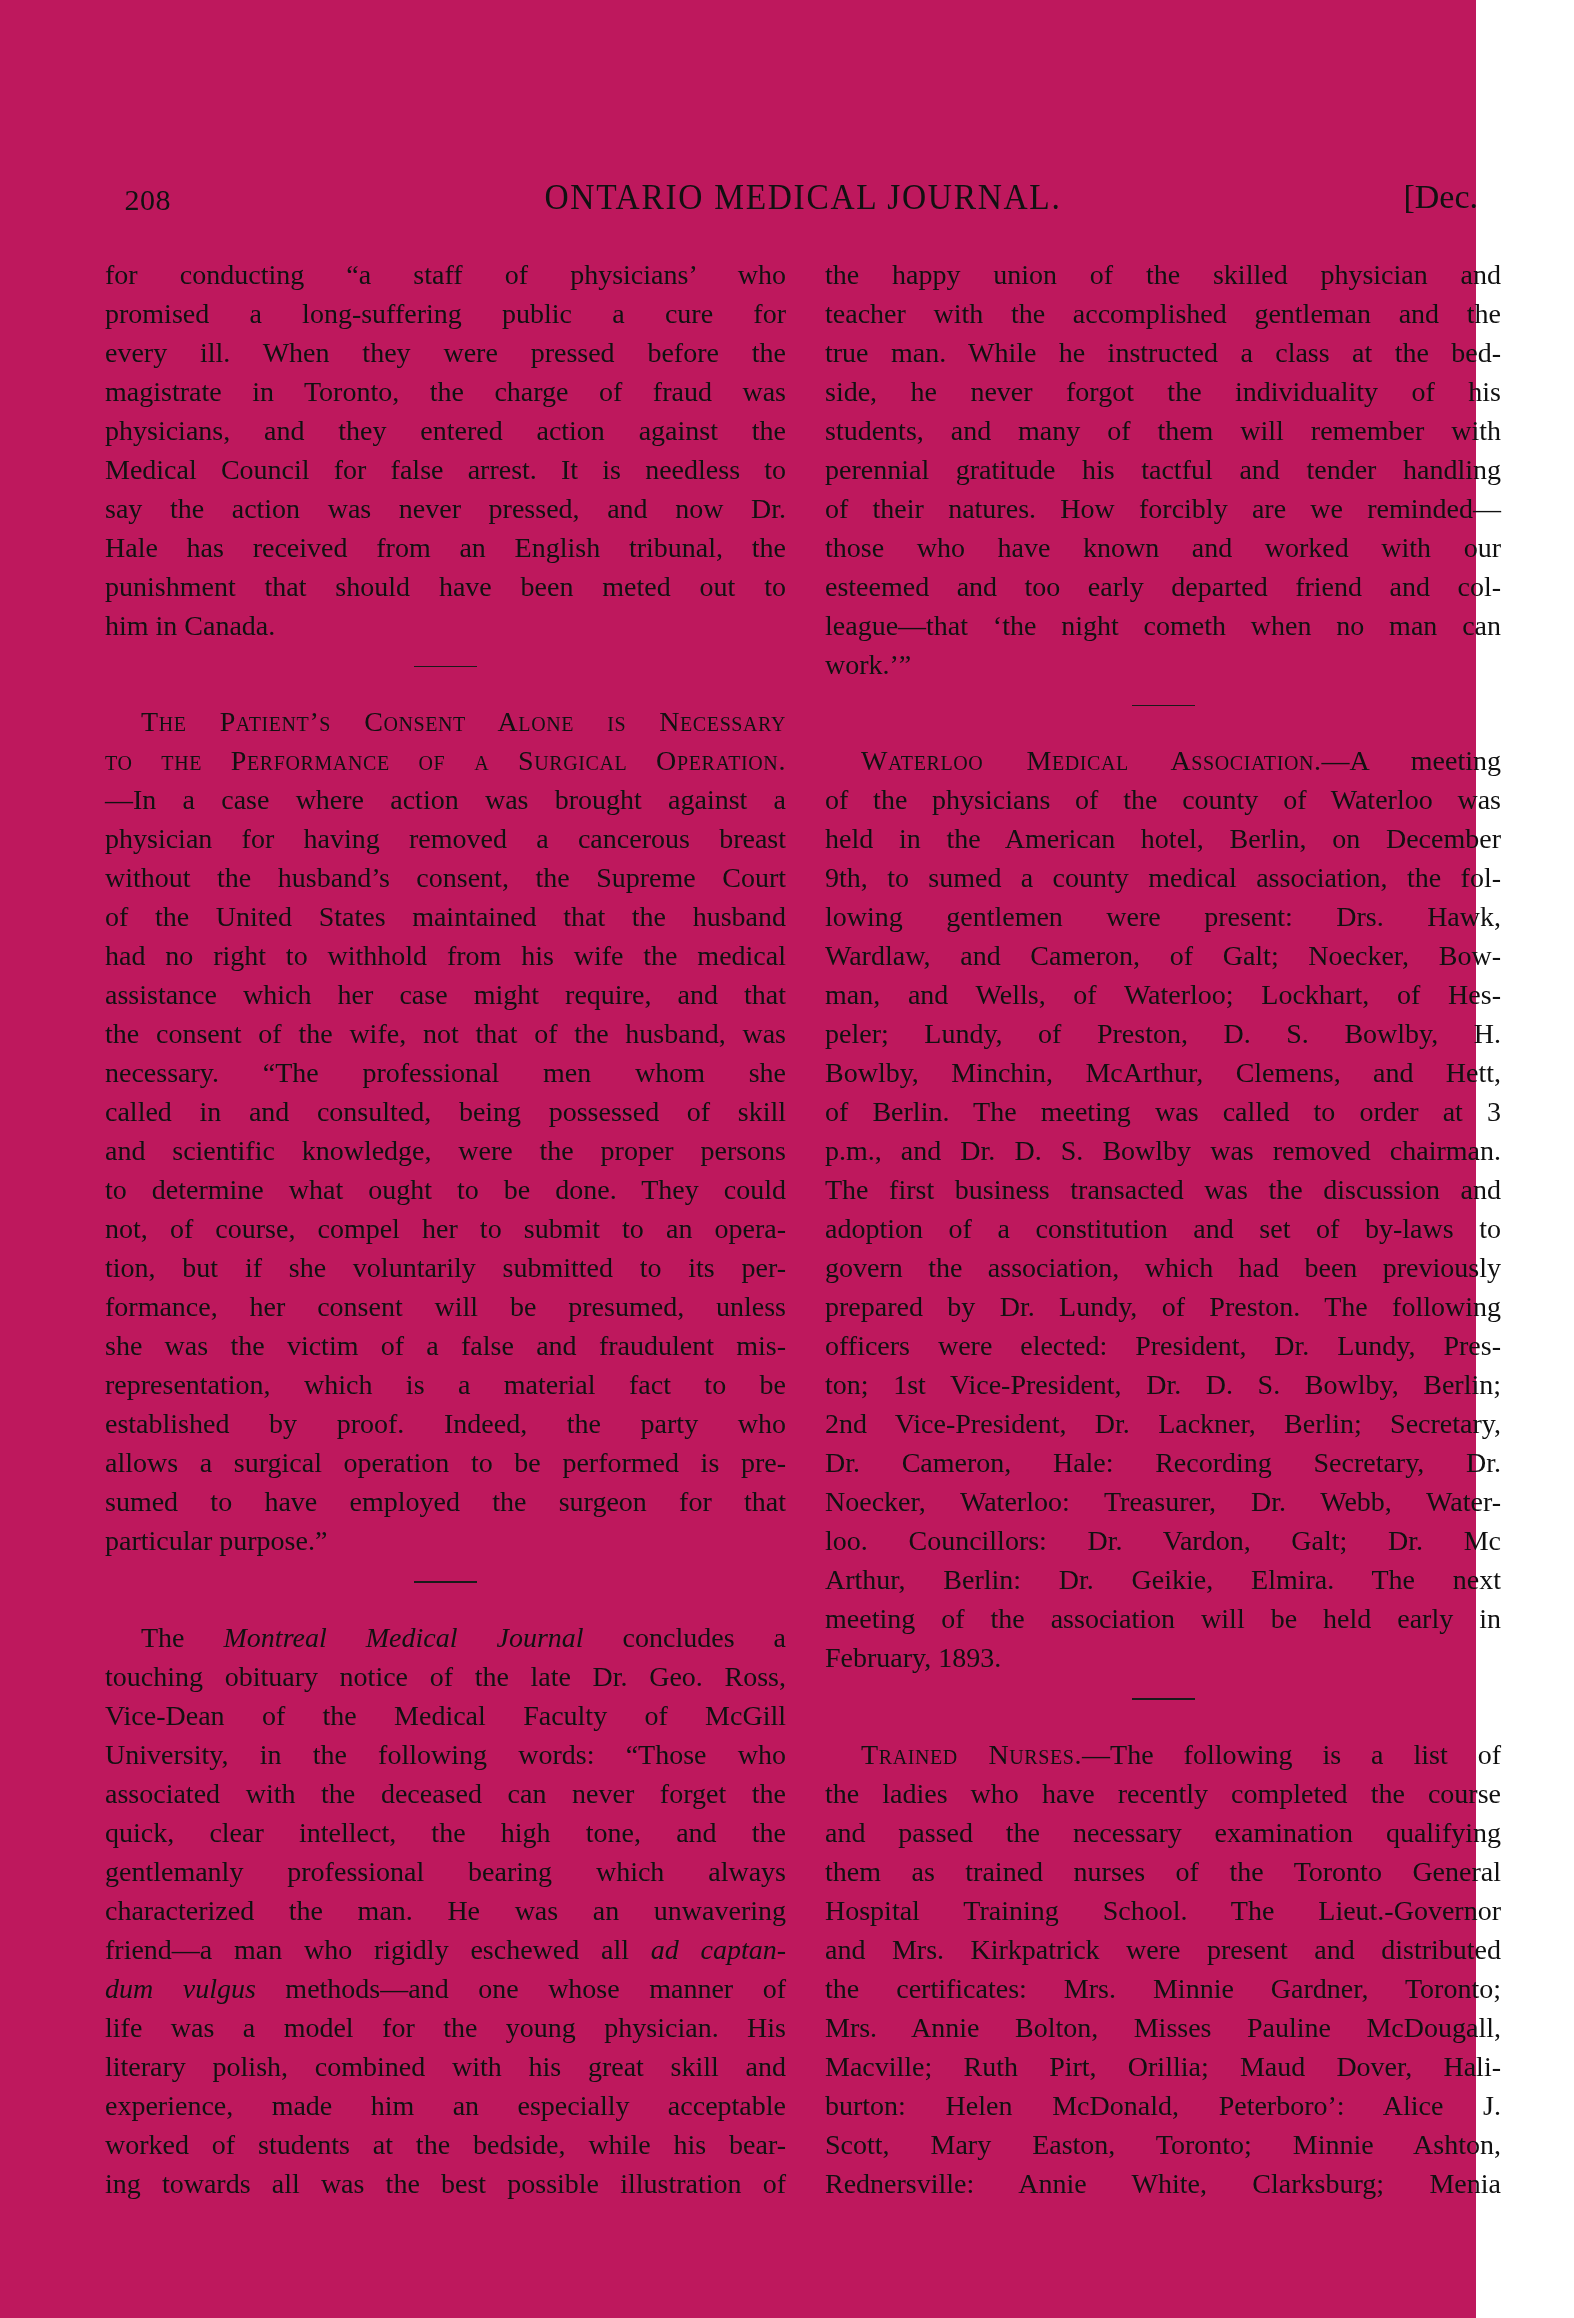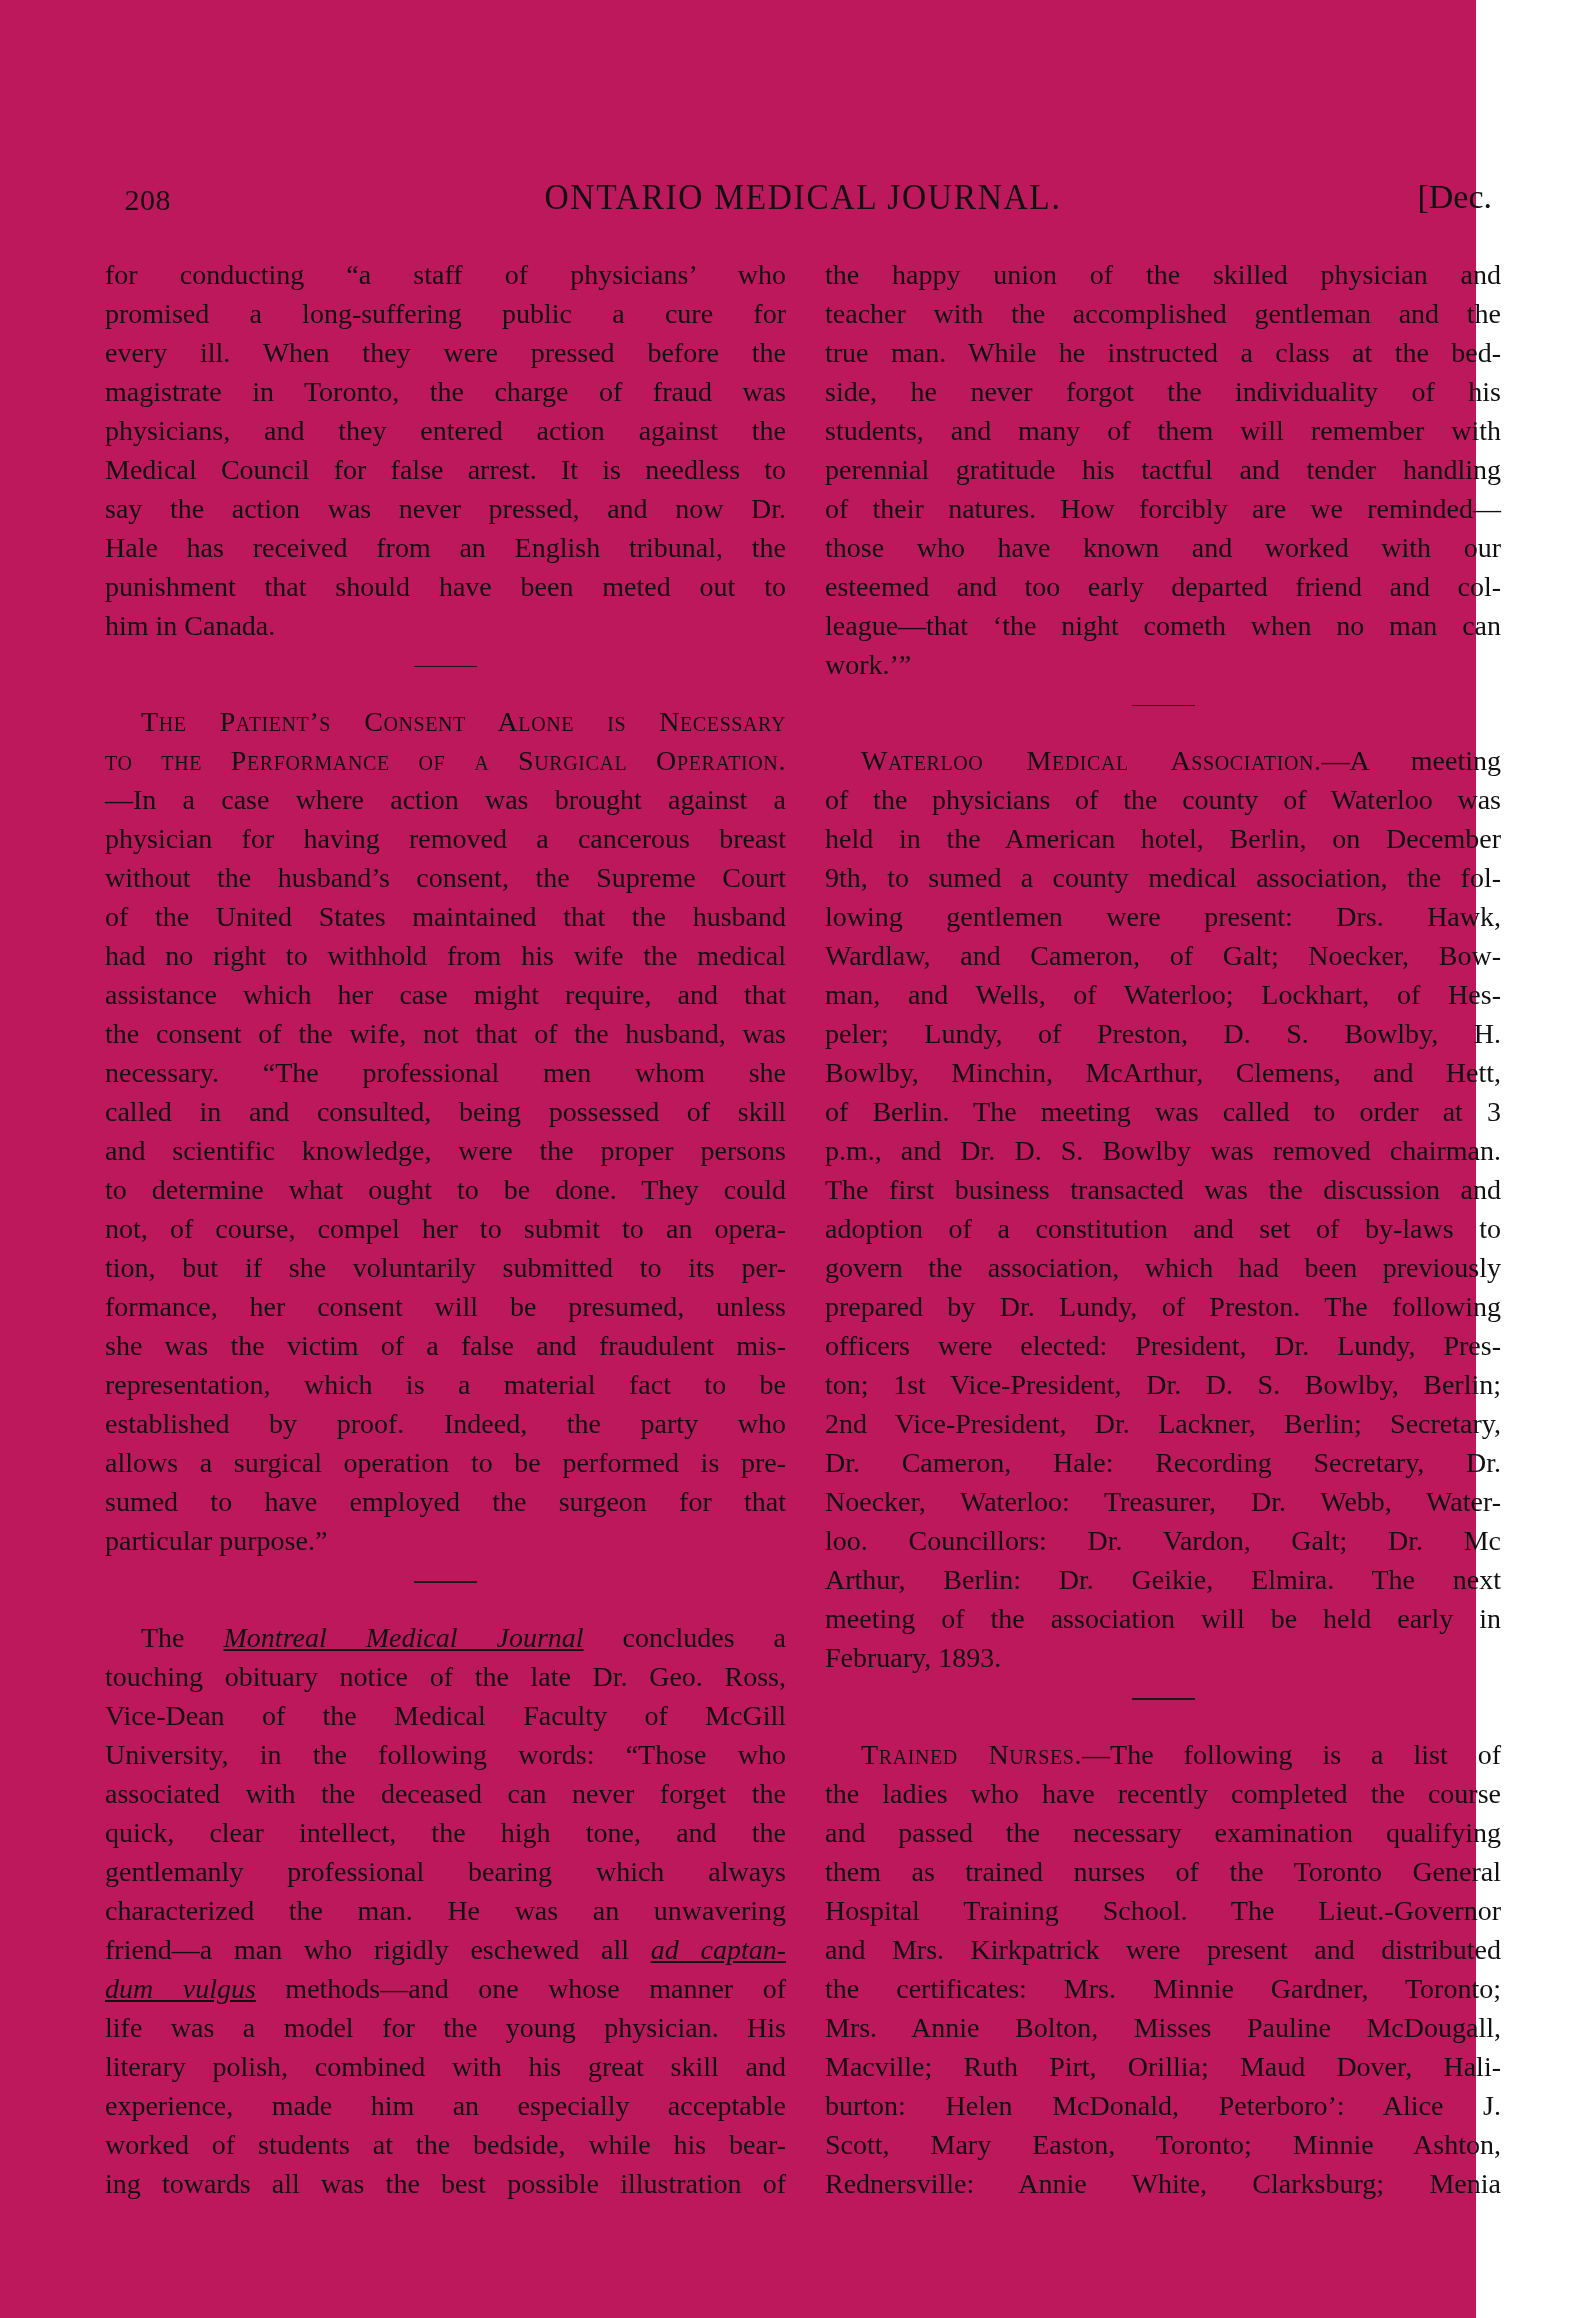--- a/index.html
+++ b/index.html
@@ -3,30 +3,30 @@
 <meta charset="utf-8">
 <style>
   html, body { margin: 0; padding: 0; background: #ffffff; }
   body { width: 1575px; height: 2319px; position: relative; overflow: hidden;
          font-family: "Liberation Serif", "DejaVu Serif", serif; color: #111111; }
   .page { position: absolute; left: 0; top: 0; width: 1476px; height: 2319px; background: #be185d; }
   .header { position: absolute; top: 176px; left: 105px; width: 1396px; height: 49px; }
   .page-number { position: absolute; left: 19.4px; top: 7.3px; font-size: 30px; letter-spacing: 0.6px; }
   .running-title { position: absolute; left: 0; right: 0; top: 0; text-align: center;
                    font-size: 36px; letter-spacing: 1.8px; transform: scaleX(0.93); }
-  .running-month { position: absolute; right: 9px; top: 2.4px; font-size: 34px; }
+  .running-month { position: absolute; right: 23px; top: 2.4px; font-size: 34px; }
   .column { position: absolute; top: 255px; font-size: 28px; line-height: 39px; }
   .col-left { left: 105px; width: 681px; }
   .col-right { left: 825px; width: 676px; }
   .line { display: block; white-space: nowrap; text-align: justify; text-align-last: justify;
           height: 39px; overflow: visible; }
   .line.last { text-align-last: left; }
   .line.indent { padding-left: 36px; }
   .sc { font-variant: small-caps; letter-spacing: 0.6px; }
-  .it { font-style: italic; text-decoration: underline; }
+  .it { font-style: italic; }
   .rule { display: block; height: 1.8px; width: 63px; background: #1a1a1a;
           margin: 20.7px auto 35px auto; }
 </style>
 </head>
 <body>
 
 <div class="page">
 
   <div class="header">
     <span class="page-number">208</span>

